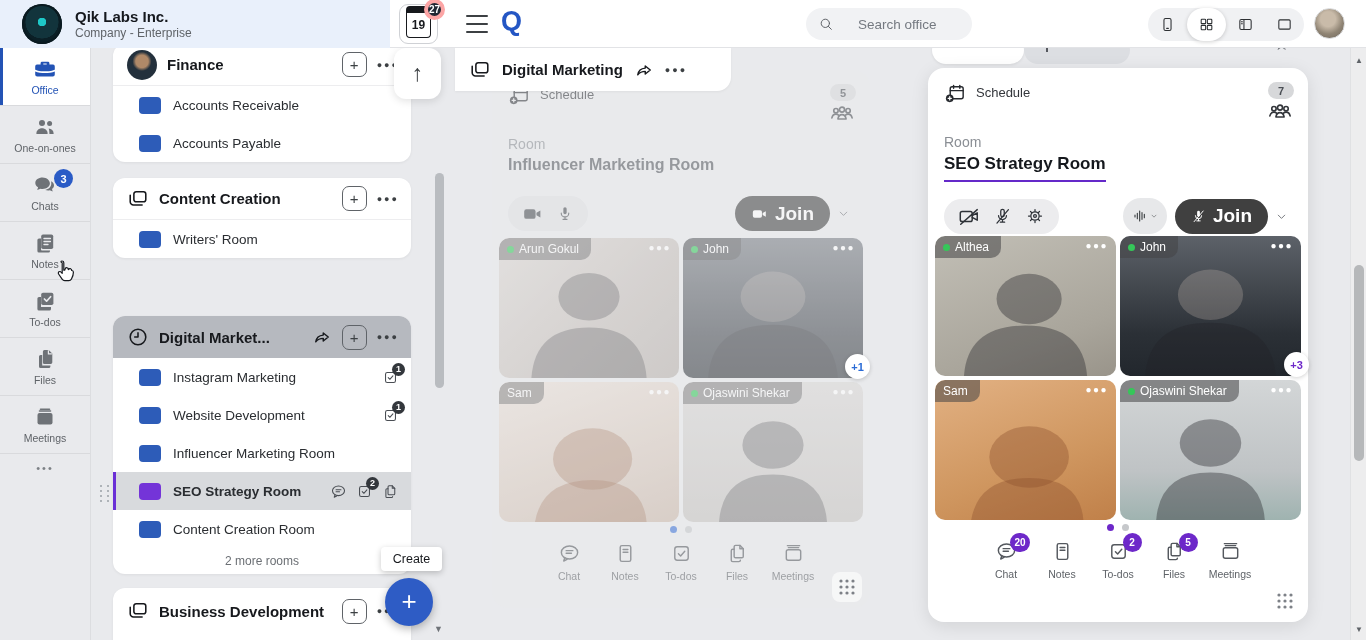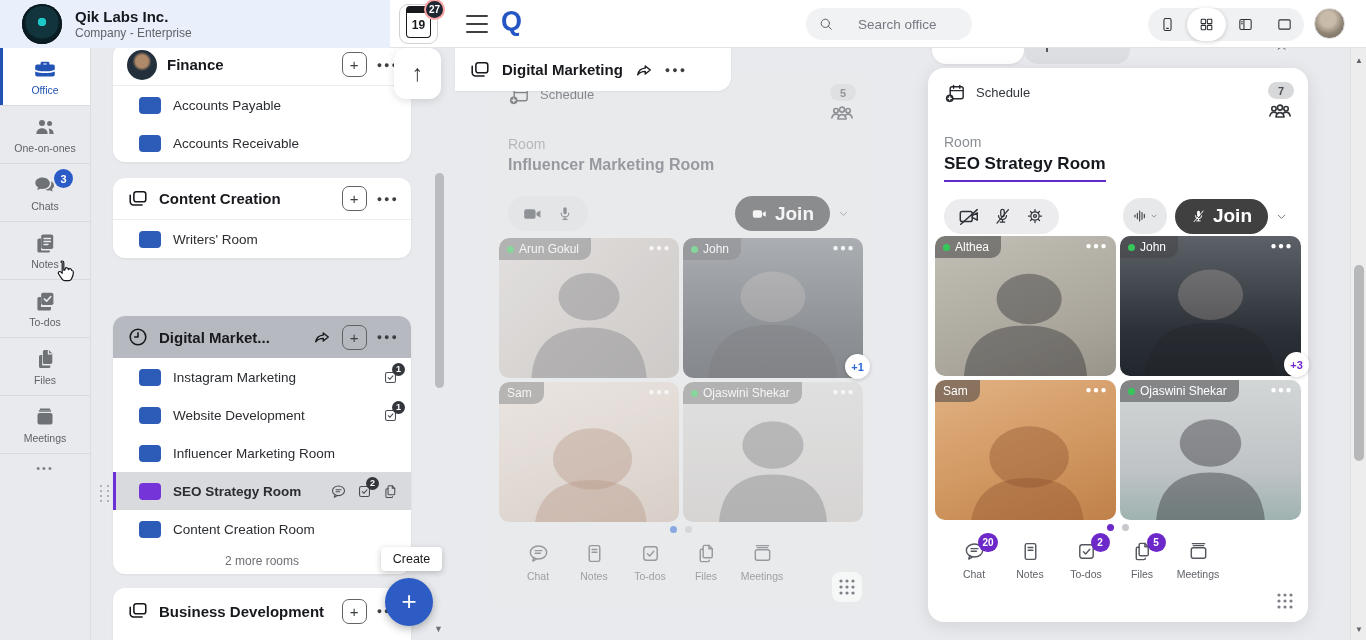--- a/index.html
+++ b/index.html
@@ -11,21 +11,21 @@
 .fill{fill:currentColor;stroke:none}
 
 
 .topbar{position:absolute;left:0;top:0;width:1366px;height:48px;background:#fff;border-bottom:1px solid #e2e3e6;z-index:30}
 .tb-left{position:absolute;left:0;top:0;width:390px;height:48px;background:#e9f0fb;display:flex;align-items:center;padding-left:22px;gap:13px}
 .org-logo{width:40px;height:40px;border-radius:50%;background:radial-gradient(circle at 50% 45%,#1ec8c8 0 14%,#12343c 15% 55%,#0b1f26 56%);box-shadow:inset 0 0 0 2px #0a1a20;flex:0 0 auto}
 .org-name{font-size:15px;font-weight:700;color:#15181d;line-height:1.15}
 .org-sub{font-size:12px;color:#5f6368}
 .cal-btn{position:absolute;left:399px;top:4px;width:39px;height:40px;background:#fff;border:1px solid #cfd1d5;border-radius:9px;display:flex;align-items:flex-end;justify-content:center;padding-bottom:5px}
 .cal-face{width:25px;height:32px;border:1.6px solid #17191d;border-radius:4px;border-top-width:7px;display:flex;align-items:center;justify-content:center;font-size:12px;font-weight:700;color:#17191d}
-.cal-badge{position:absolute;right:-8px;top:-6px;width:21px;height:21px;border-radius:50%;background:#1f2733;color:#fff;font-size:10px;font-weight:700;display:flex;align-items:center;justify-content:center;border:2px solid #fca5a5}
+.cal-badge{position:absolute;right:-8px;top:-6px;width:21px;height:21px;border-radius:50%;background:#1f2733;color:#fff;font-size:10px;font-weight:700;display:flex;align-items:center;justify-content:center;border:4px solid #fca5a5}
 .hamburger{position:absolute;left:466px;top:15px;width:22px;height:18px;display:flex;flex-direction:column;justify-content:space-between;cursor:pointer}
 .hamburger i{display:block;height:2.4px;background:#3c4043;border-radius:2px}
 .qlogo{position:absolute;left:501px;top:6px;font-size:27px;font-weight:800;color:#2456c4;letter-spacing:-1px}
 .searchbox{position:absolute;left:806px;top:8px;width:166px;height:32px;background:#f1f2f4;border-radius:16px;display:flex;align-items:center;gap:24px;padding:0 12px;color:#5f6368}
 .searchbox input{border:0;background:transparent;outline:none;font-size:13.5px;color:#3c4043;font-family:inherit;width:110px}
 .searchbox input::placeholder{color:#747980}
 .layoutseg{position:absolute;left:1148px;top:8px;width:156px;height:33px;background:#f0f1f3;border-radius:17px;display:flex;align-items:center;color:#2d3033}
 .seg-cell{flex:1;height:33px;display:flex;align-items:center;justify-content:center;cursor:pointer}
 .seg-cell.active{background:#fff;border-radius:17px;box-shadow:0 1px 4px rgba(0,0,0,.18)}
 .tb-avatar{position:absolute;left:1314px;top:8px;width:31px;height:31px;border-radius:50%;background:radial-gradient(circle at 45% 35%,#c9bba9 0 30%,#8f8474 60%,#6e665c);border:1px solid #d8d9db;cursor:pointer}
@@ -97,21 +97,21 @@
 .name-chip{position:absolute;left:0;top:0;display:flex;align-items:center;gap:5px;background:rgba(68,68,70,.55);color:#fff;font-size:12px;padding:4px 12px 4px 8px;border-radius:10px 0 10px 0;max-width:78%;white-space:nowrap;overflow:hidden}
 .odot{width:7px;height:7px;border-radius:50%;background:#35c759;flex:0 0 auto}
 .tile-more{position:absolute;right:8px;top:4px;color:#fff;font-size:10px;letter-spacing:1.5px}
 .ovf-badge{position:absolute;width:25px;height:25px;border-radius:50%;background:#fff;box-shadow:0 1px 4px rgba(0,0,0,.18);display:flex;align-items:center;justify-content:center;font-size:11px;font-weight:700;z-index:5}
 .ovf-mid{left:353px;top:284px;color:#2a6bd6}
 .ovf-right{left:356px;top:284px;color:#6d28c9}
 .pg-dots{position:absolute;left:0;right:0;top:456px;display:flex;justify-content:center;gap:8px}
 .pg-dots i{width:7px;height:7px;border-radius:50%;background:#c6c8cb}
 .pg-dots i.on.blue{background:#3b72d8}
 .pg-dots i.on.purple{background:#6d28c9}
-.tabbar{position:absolute;left:18px;right:18px;top:472px;display:flex;justify-content:flex-start}
+.tabbar{position:absolute;left:18px;right:18px;top:472px;display:flex;justify-content:center}
 .tab{display:flex;flex-direction:column;align-items:center;gap:5px;color:#54585e;cursor:pointer;width:56px}
 .tab .lbl{font-size:10.5px;color:#5f6368}
 .tab .iw{position:relative}
 .tab-badge{position:absolute;right:-12px;top:-7px;min-width:19px;height:19px;border-radius:10px;background:#6d28c9;color:#fff;font-size:10px;font-weight:700;display:flex;align-items:center;justify-content:center;padding:0 4px}
 .grid-handle{position:absolute;right:8px;bottom:6px;width:30px;height:30px;border-radius:8px;display:flex;align-items:center;justify-content:center;color:#7d8187;cursor:pointer;background:rgba(255,255,255,.6)}
 
 
 .p-m0{background:linear-gradient(135deg,#ddd8d4,#c6bfba 60%,#b8b1ac)}
 .p-m1{background:linear-gradient(180deg,#787d84,#43484f 70%,#34393f)}
 .p-m2{background:linear-gradient(160deg,#ece2da,#d6c6ba 70%,#cbb8aa)}
@@ -283,25 +283,25 @@
 
     <div class="tcard" style="top:-4px">
       <div class="tcard-head">
         <div class="fin-avatar"></div>
         <div class="tname">Finance</div>
         <div class="addbox">+</div>
         <div class="moredots">●●●</div>
       </div>
       <div class="room-row">
         <div class="room-sq"></div>
-        <div class="room-lbl">Accounts Payable</div>
+        <div class="room-lbl">Accounts Receivable</div>
       </div>
       <div class="room-row">
         <div class="room-sq"></div>
-        <div class="room-lbl">Accounts Receivable</div>
+        <div class="room-lbl">Accounts Payable</div>
       </div>
     </div>
 
     <div class="tcard" style="top:130px">
       <div class="tcard-head">
         <span style="color:#17191d">
           <svg class="ic" width="22" height="22" viewBox="0 0 24 24" style="stroke-width:1.7">
               <rect x="7.5" y="4" width="13" height="11" rx="2.5"></rect>
               <path d="M16.5 18.5H7a3.5 3.5 0 0 1-3.5-3.5V8"></path>
             </svg>

